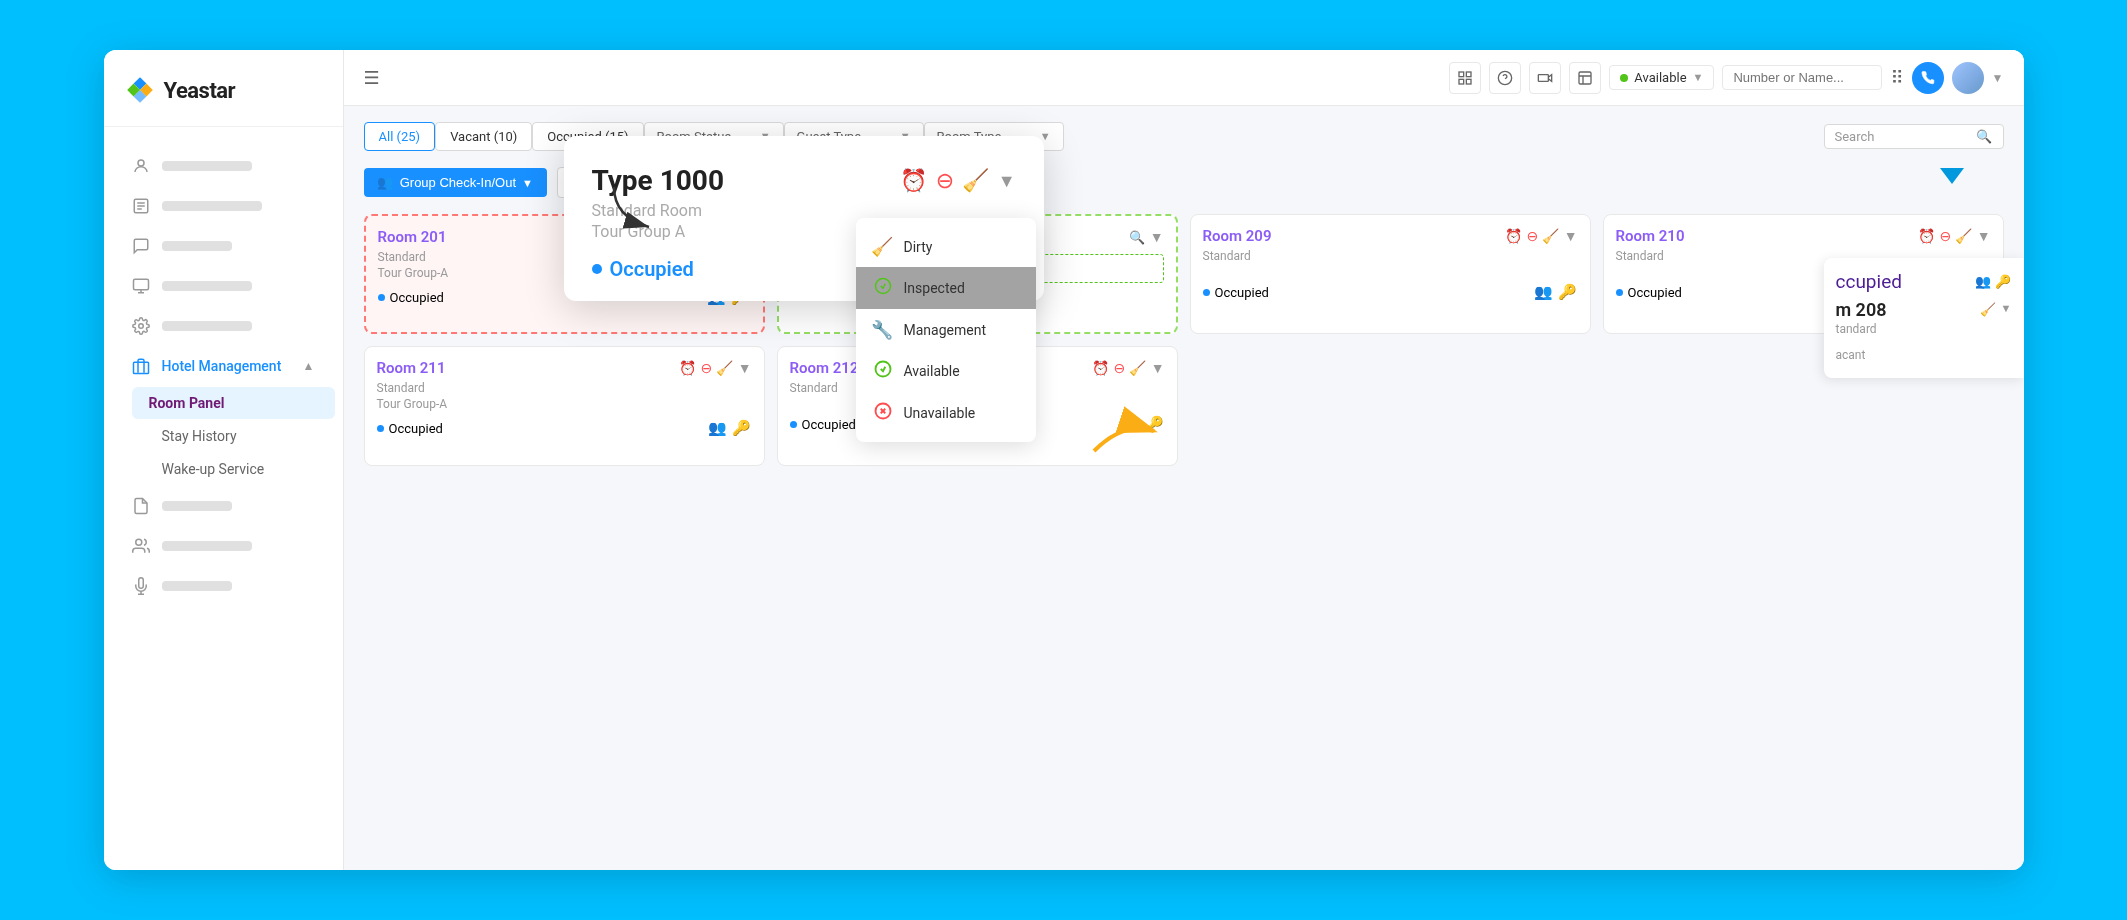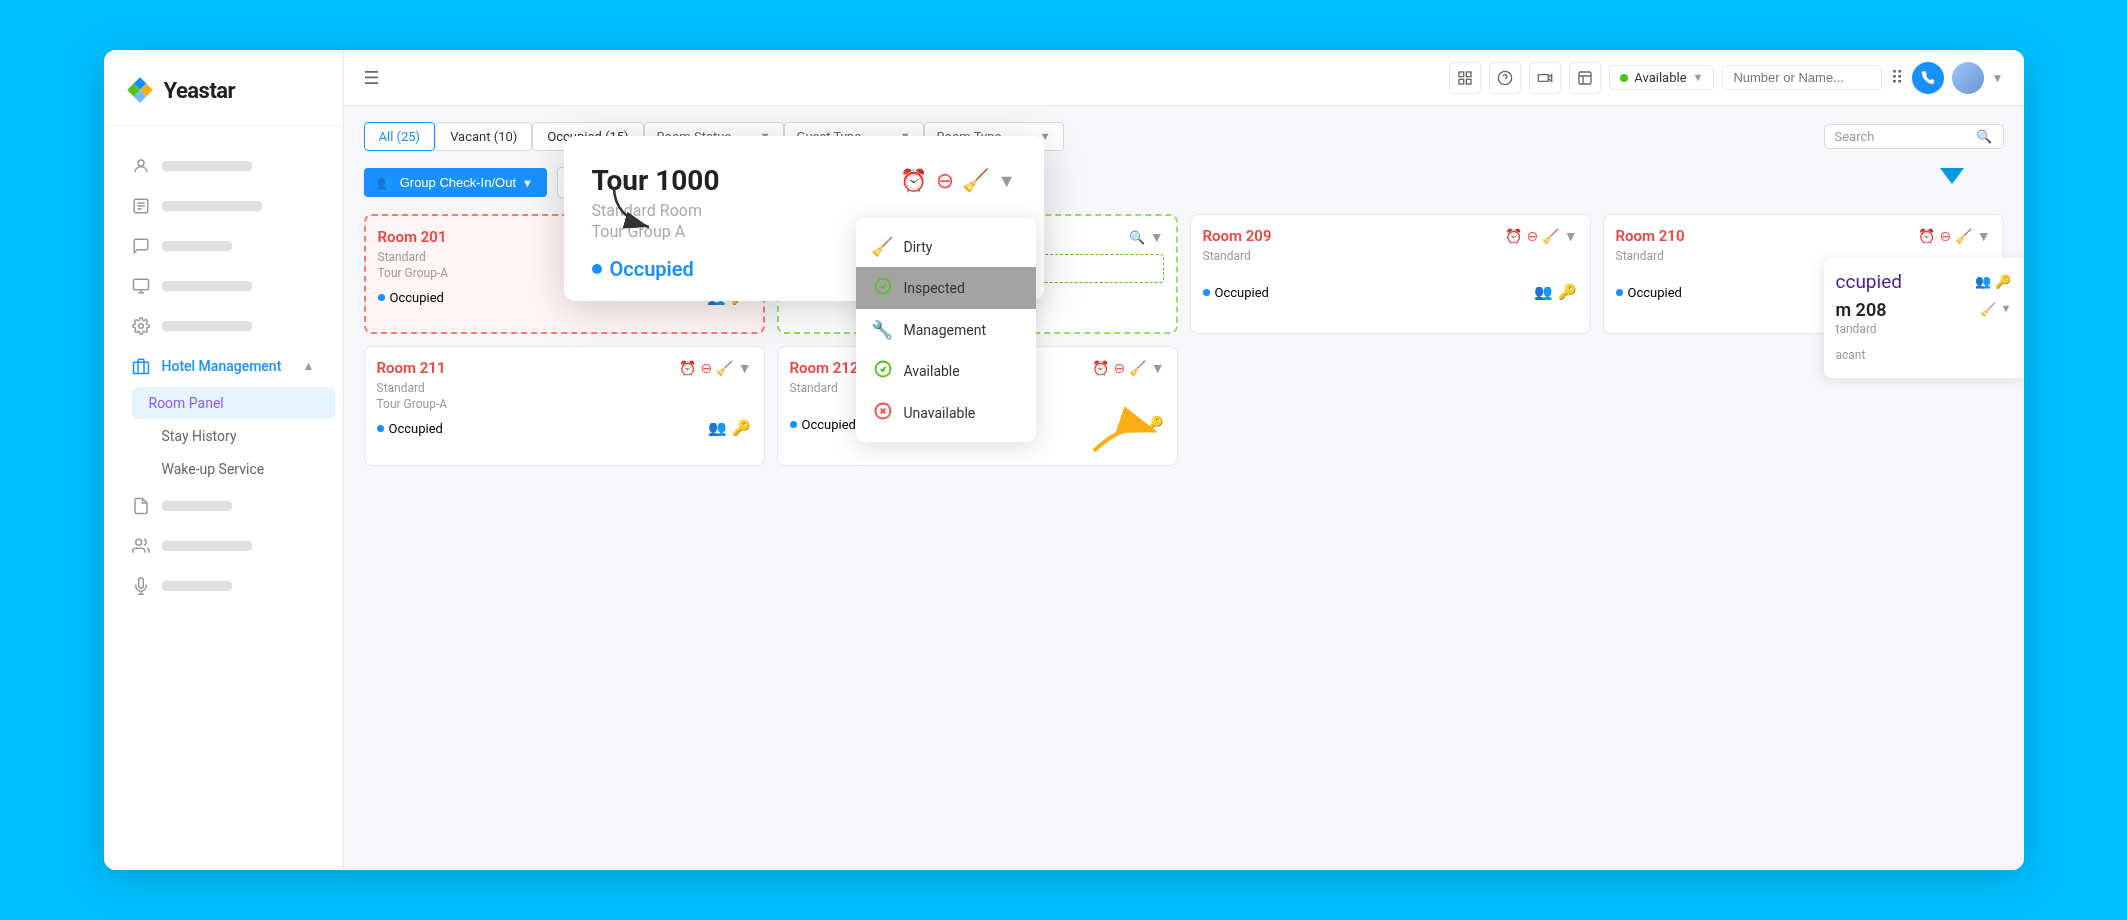--- a/index.html
+++ b/index.html
@@ -108,23 +108,23 @@
       display: flex;
       align-items: center;
       padding: 8px 20px 8px 30px;
       cursor: pointer;
       font-size: 14px;
       color: #666;
       border-radius: 6px;
       margin: 1px 8px;
     }
     .sidebar-subitem.active {
-      color: #8b5cf6;
+      color: #701a75;
       background: #e6f4ff;
-      font-weight: 400;
+      font-weight: 700;
       padding-left: 17px;
     }
 
     .sidebar-chevron {
       margin-left: auto;
       font-size: 12px;
       color: #999;
     }
 
     
@@ -350,21 +350,21 @@
     .room-card-header {
       display: flex;
       align-items: center;
       justify-content: space-between;
       margin-bottom: 4px;
     }
 
     .room-name {
       font-size: 15px;
       font-weight: 600;
-      color: #ef4444;
+      color: #8b5cf6;
     }
 
     .room-icons {
       display: flex;
       align-items: center;
       gap: 4px;
       font-size: 14px;
     }
 
     .room-type {
@@ -866,21 +866,21 @@
             <div class="room-action-icons">
               <span>👥</span>
               <span>🔑</span>
             </div>
           </div>
         </div>
       </div>
 
       <div class="room-detail-popup">
         <div class="popup-header">
-          <span class="popup-room-name">Tour 1000</span>
+          <span class="popup-room-name">Type 1000</span>
           <div class="popup-room-icons" style="position:relative;">
             <span class="icon-alarm">⏰</span>
             <span class="icon-no">⊖</span>
             <span class="icon-dirty">🧹</span>
             <span style="color:#999;font-size:18px;cursor:pointer;">▼</span>
 
             <div class="status-dropdown">
               <div class="status-dropdown-item">
                 <span class="status-icon icon-dirty">🧹</span>
                 <span>Dirty</span>

